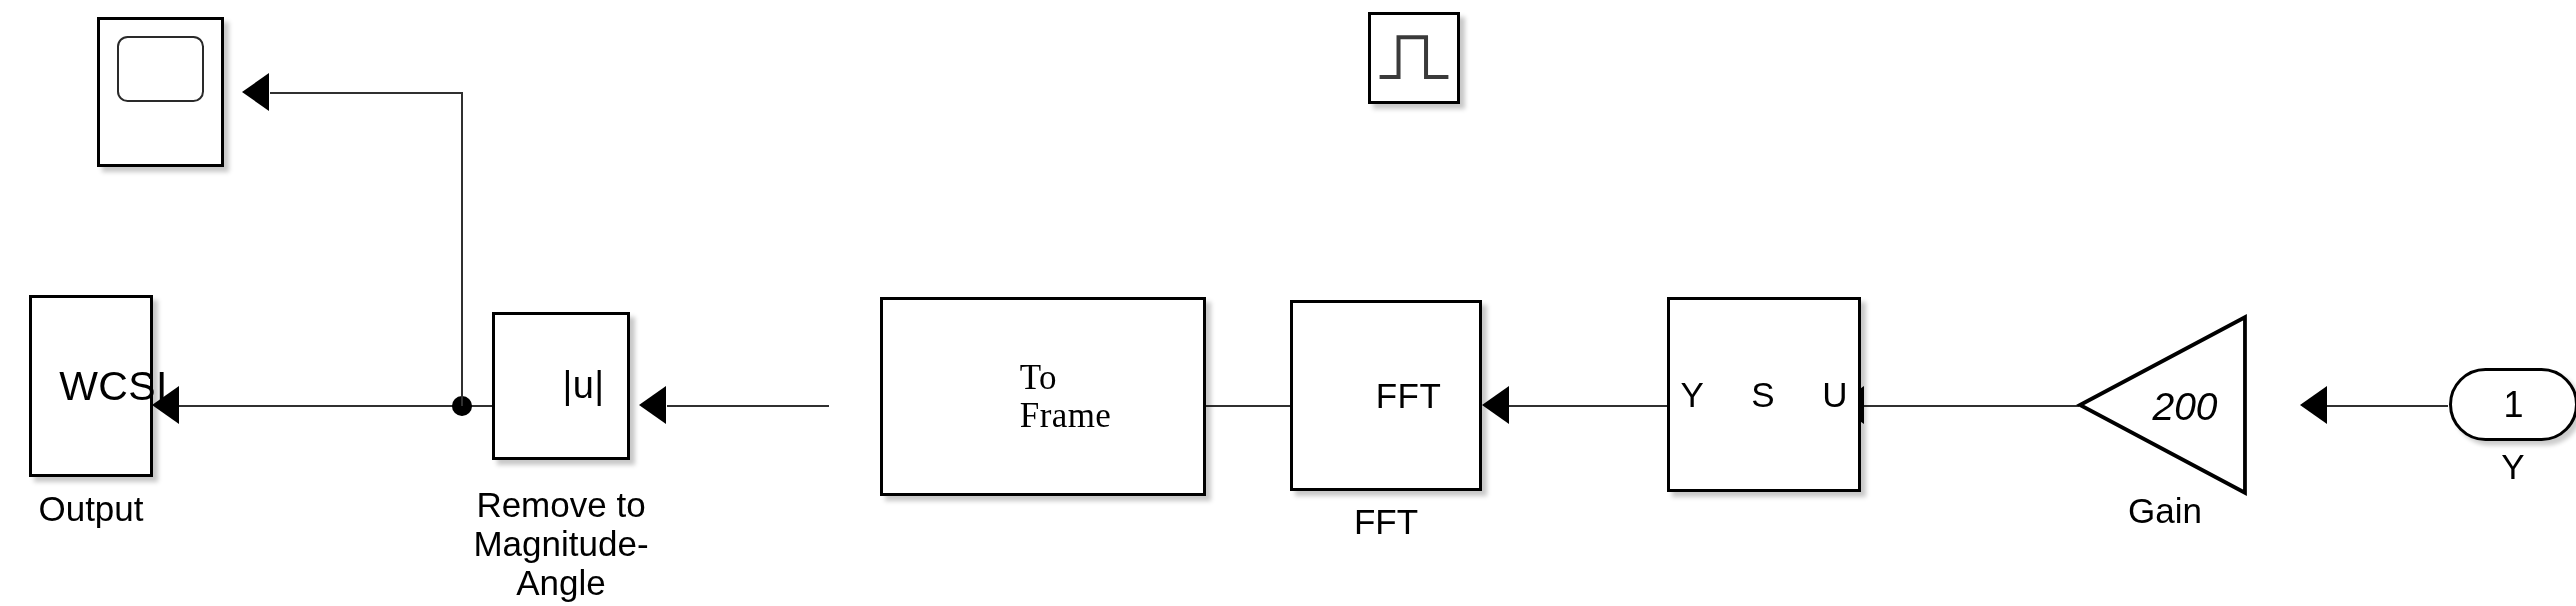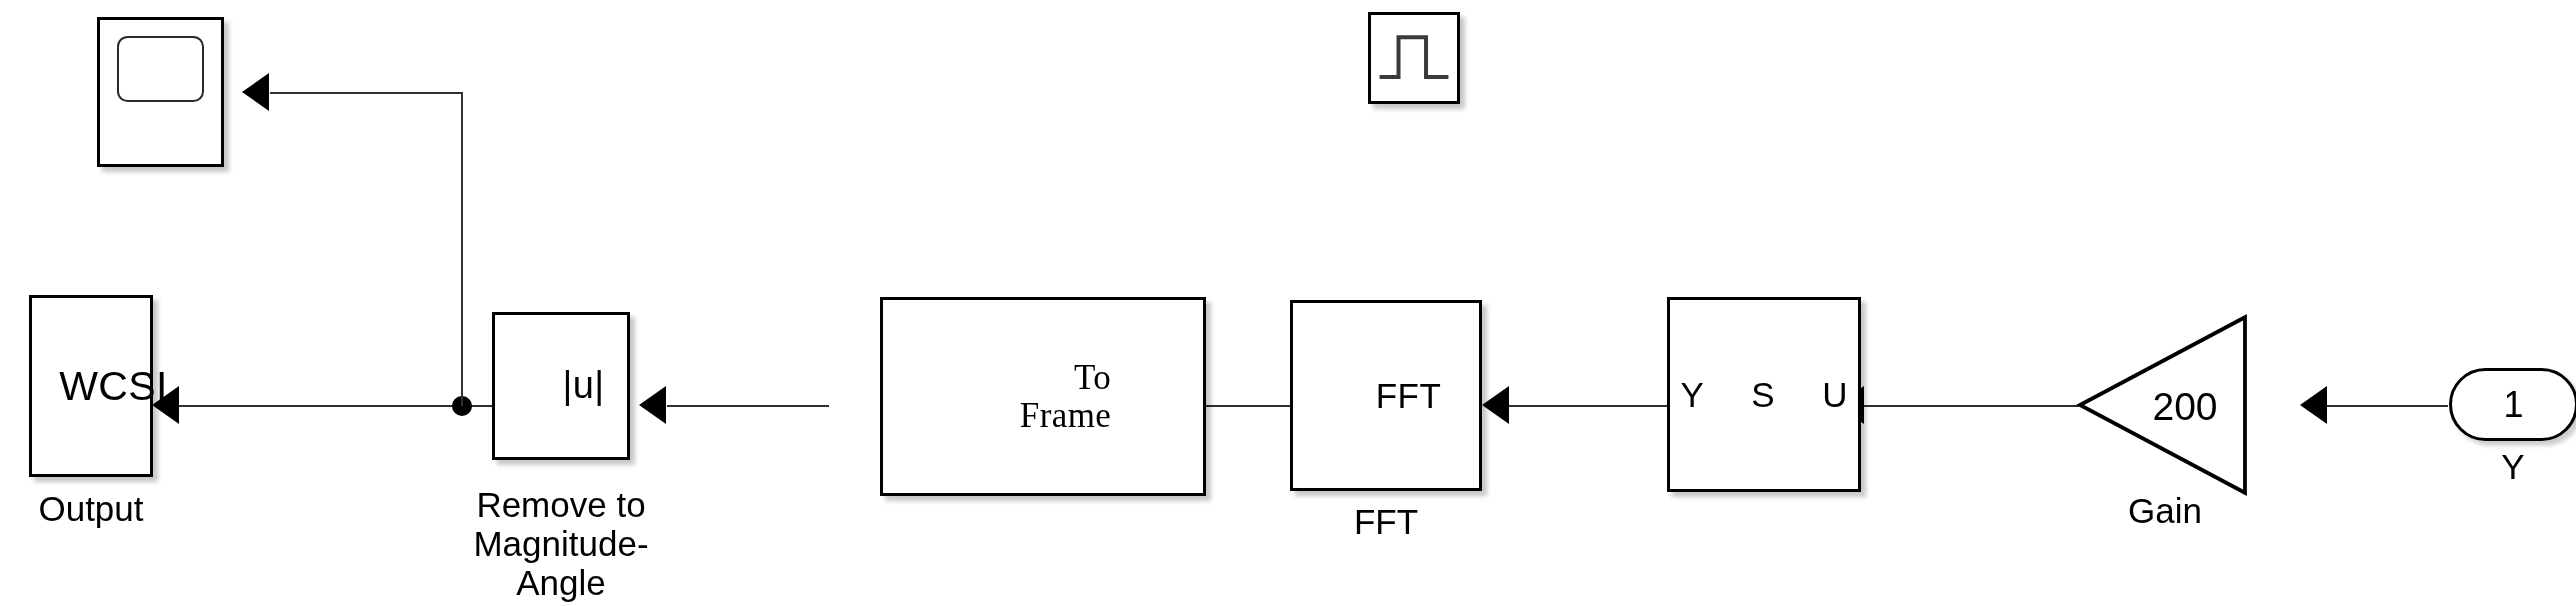--- a/index.html
+++ b/index.html
@@ -19,21 +19,21 @@
   
   .blk {
     position: absolute;
     box-sizing: border-box;
     background: #ffffff;
     border: 3px solid #000000;
     box-shadow: 5.3px 5.3px 4.5px rgba(0,0,0,0.22);
     display: flex;
     align-items: center;
     justify-content: center;
-    text-align: right;
+    text-align: left;
     color: #000000;
     padding-left: 45px;
   }
   .blk-text {
     font-size: 35px;
     line-height: 1.08;
     letter-spacing: 0.4px;
     white-space: pre-line;
   }
   
@@ -63,20 +63,21 @@
     position: absolute;
     display: flex;
     align-items: center;
     justify-content: space-between;
     font-size: 35px;
     color: #000000;
   }
   
   .gain {
     position: absolute;
+    font-style: italic;
   }
   .gain svg { display: block; overflow: visible; }
   .gain-text {
     position: absolute;
     font-size: 39px;
     color: #000000;
     text-align: center;
   }
   
   .inport {

